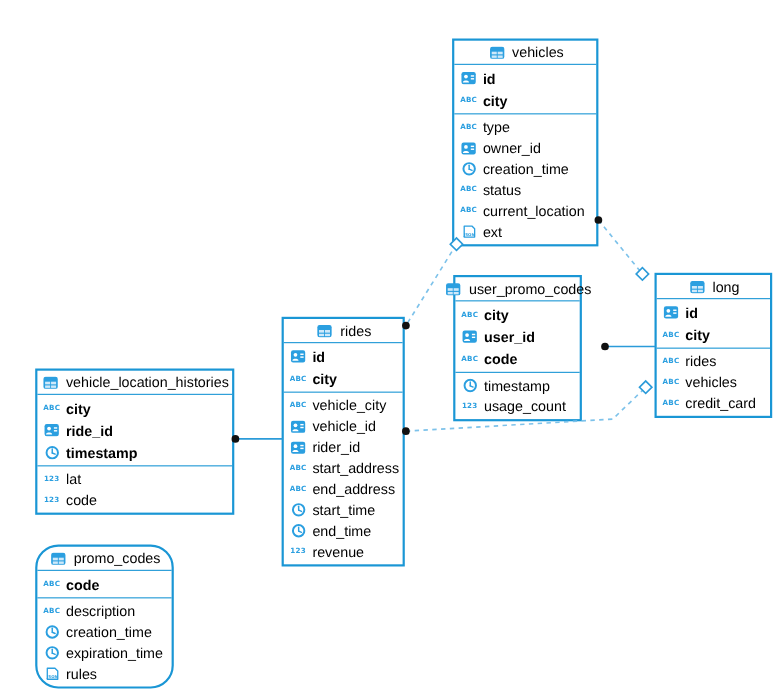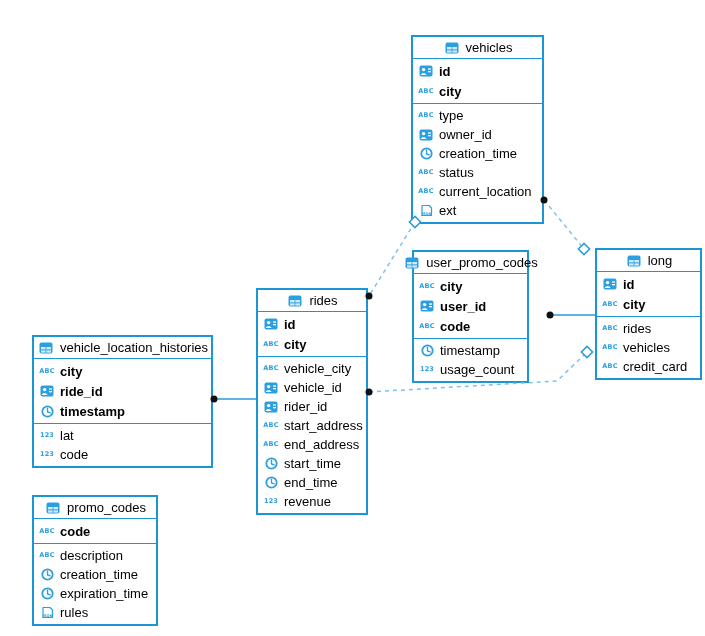--- a/index.html
+++ b/index.html
@@ -400,21 +400,21 @@
           <span class="lbl">lat</span>
         </div>
         <div class="row">
           <span class="icn">
             <span class="txticn">123</span>
           </span>
           <span class="lbl">code</span>
         </div>
       </div>
     </div>
-  <div class="tbl" style="left:32px;top:495px;width:126px;">
+  <div class="tbl" style="left:32px;top:495px;width:126px;border-radius:21px;">
       <div class="thead">
         <span class="icn">
           <svg width="14" height="12" viewBox="0 0 14 12">
             <rect x="0.5" y="0.5" width="13" height="11" rx="2" fill="#2b9fe0"></rect>
             <rect x="2" y="5" width="4.6" height="2.4" fill="#cfe9fa"></rect>
             <rect x="7.4" y="5" width="4.6" height="2.4" fill="#cfe9fa"></rect>
             <rect x="2" y="8.4" width="4.6" height="2.2" fill="#cfe9fa"></rect>
             <rect x="7.4" y="8.4" width="4.6" height="2.2" fill="#cfe9fa"></rect>
           </svg>
         </span>

